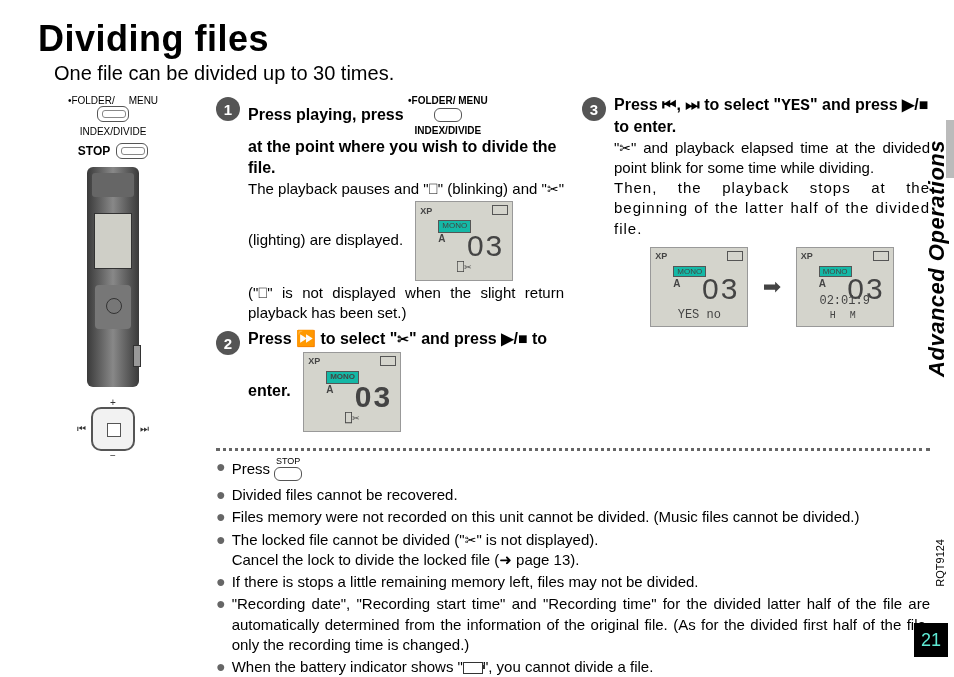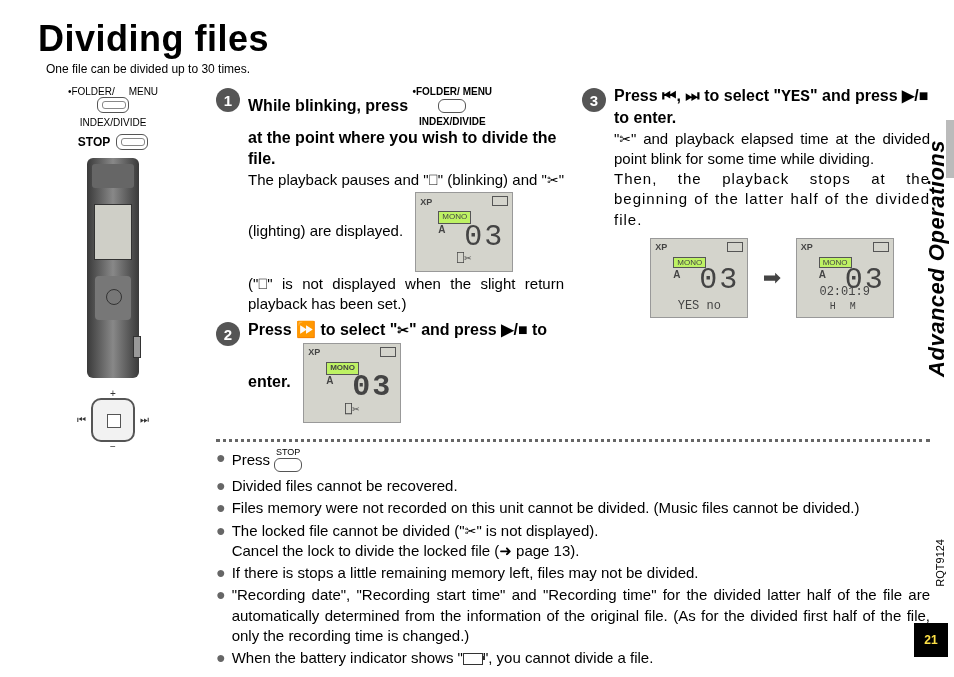--- a/index.html
+++ b/index.html
@@ -1,51 +1,51 @@
 <!DOCTYPE html>
 <html><head>
 <meta charset="utf-8">
 <style>
   html,body{margin:0;padding:0;font-family:Helvetica,Arial,sans-serif;background:#fff;color:#000}
   .page{position:relative;width:954px;height:677px;box-sizing:border-box;padding:18px 24px 18px 38px}
   .title{font-size:36px;font-weight:bold;margin:0 0 2px 0;letter-spacing:.5px}
-  .subtitle{font-size:12px;margin:0 0 10px 8px}
+  .subtitle{font-size:20px;margin:0 0 10px 16px}
   .content{display:flex;gap:28px}
   .leftcol{width:150px;flex:0 0 150px;text-align:center}
   .labels{font-size:10px}
   .stop-row{display:flex;align-items:center;justify-content:center;gap:6px;margin:6px 0}
   .stop-lbl{font-size:12px;font-weight:bold}
   .pill{display:inline-block;width:30px;height:14px;border:1px solid #555;border-radius:6px;position:relative;background:#fff}
   .pill::after{content:"";position:absolute;left:4px;top:3px;width:22px;height:6px;border:1px solid #888;border-radius:3px}
   .maincols{flex:1;display:flex;gap:18px}
   .col{flex:1}
   .step{display:flex;gap:8px;margin-bottom:6px}
   .circ{flex:0 0 24px;width:24px;height:24px;border-radius:50%;background:#555;color:#fff;display:flex;align-items:center;justify-content:center;font-weight:bold;font-size:15px;margin-top:2px}
   .step .txt{flex:1}
   .step .txt .hd{font-weight:bold;font-size:16px;line-height:1.3}
   .step .txt .bd{font-size:15px;line-height:1.35;text-align:justify}
   .lcd{display:inline-block;vertical-align:middle;width:96px;height:78px;background:#d4d4cc;border:1px solid #999;margin:2px 8px;position:relative;font-size:8px;color:#444}
   .lcd .tl{position:absolute;left:4px;top:3px;font-size:9px;font-weight:bold}
   .lcd .batt{position:absolute;right:4px;top:3px;width:14px;height:8px;border:1px solid #555}
-  .lcd .mono{position:absolute;left:22px;top:18px;border:1px solid #555;padding:0 3px;font-size:8px;background:#bef264}
+  .lcd .mono{position:absolute;left:22px;top:18px;border:1px solid #555;padding:0 3px;font-size:8px;background:#14b8a6}
   .lcd .a{position:absolute;left:22px;top:30px;font-size:10px;font-weight:bold}
-  .lcd .num{position:absolute;right:8px;top:24px;font-size:30px;font-family:Liberation Mono, monospace;letter-spacing:2px;color:#444}
+  .lcd .num{position:absolute;right:8px;top:24px;font-size:30px;font-family:Liberation Sans, sans-serif;letter-spacing:2px;color:#444}
   .lcd .bot{position:absolute;left:0;right:0;bottom:4px;text-align:center;font-size:12px;font-family:"Courier New",monospace}
   .arrow{display:inline-block;vertical-align:middle;font-size:22px;color:#444;margin:0 2px}
   .miniblock{font-size:10px;text-align:center;line-height:1.2;display:inline-block;vertical-align:middle}
   .small-pill{display:inline-block;width:26px;height:12px;border:1px solid #555;border-radius:6px;margin:1px auto 0}
   .dots{border:none;border-top:3px dotted #666;margin:8px 0 6px 0}
   .notes{font-size:15px;line-height:1.35}
   .notes .item{display:flex;gap:6px;margin-bottom:2px}
   .notes .bullet{flex:0 0 auto;color:#666;font-size:16px;line-height:1.2}
   .notes .nt{flex:1;text-align:justify}
   .side{position:absolute;right:4px;top:140px;height:380px;display:flex;flex-direction:column;align-items:center}
   .sidetxt{writing-mode:vertical-rl;transform:rotate(180deg);font-size:22px;font-style:italic;font-weight:bold;letter-spacing:.5px}
   .rqt{position:absolute;right:8px;bottom:90px;font-size:11px;writing-mode:vertical-rl;transform:rotate(180deg)}
-  .pgnum{position:absolute;right:6px;bottom:20px;width:34px;height:34px;background:#000;color:#fde047;display:flex;align-items:center;justify-content:center;font-size:12px;font-weight:bold}
+  .pgnum{position:absolute;right:6px;bottom:20px;width:34px;height:34px;background:#000;color:#5eead4;display:flex;align-items:center;justify-content:center;font-size:18px;font-weight:normal}
   .tab{position:absolute;right:0;top:120px;width:8px;height:58px;background:#bbb}
   .stopicon{display:inline-block;vertical-align:middle;font-size:9px;text-align:center;line-height:1}
   
   .dev{width:52px;height:220px;margin:8px auto 12px;border-radius:6px;background:linear-gradient(90deg,#3a3a3a,#888,#3a3a3a);position:relative}
   .dev .top{position:absolute;left:5px;right:5px;top:6px;height:24px;background:#666;border-radius:3px}
   .dev .scr{position:absolute;left:7px;right:7px;top:46px;height:54px;background:#cfcfc7;border:1px solid #333}
   .dev .pad{position:absolute;left:8px;right:8px;top:118px;height:44px;background:#777;border-radius:4px}
   .dev .pad::after{content:"";position:absolute;left:11px;top:13px;width:14px;height:14px;border:1px solid #333;border-radius:50%}
   .dev .sw{position:absolute;right:-2px;top:178px;width:6px;height:20px;background:#999;border:1px solid #333}
   .dpad{width:60px;height:60px;margin:0 auto;position:relative;font-size:10px;color:#333}
@@ -101,21 +101,21 @@
     </div>
 
     <div style="flex:1">
       <div class="maincols">
 
         <div class="col">
           <div class="step">
             <div class="circ">1</div>
             <div class="txt">
               <div class="hd">
-                <span>While blinking, press</span>
+                <span>Press playing, press</span>
                 <span class="miniblock">
                   <span>•FOLDER/   MENU</span><br>
                   <span class="small-pill"></span><br>
                   <span>INDEX/DIVIDE</span>
                 </span><br>
                 <span>at the point where you wish to divide the file.</span>
               </div>
               <div class="bd">
                 <span>The playback pauses and "</span><span class="sym">⎕</span><span>" (blinking) and "</span><span class="sym scissor">✂</span><span>" (lighting) are displayed.</span>
                 <span class="lcd">

